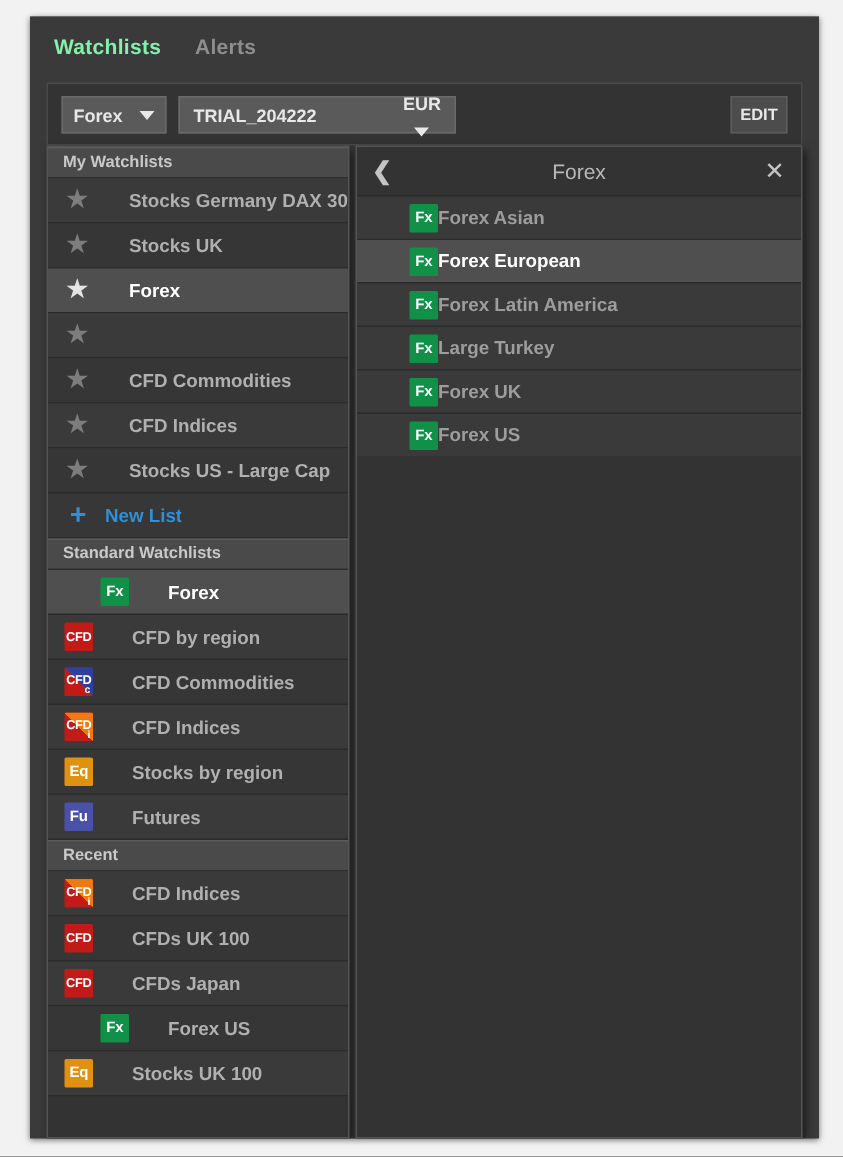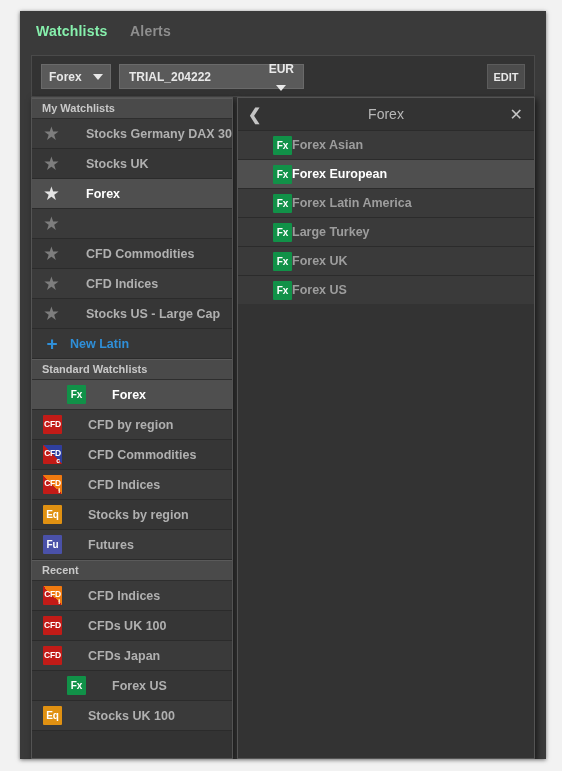--- a/index.html
+++ b/index.html
@@ -242,21 +242,21 @@
     <div class="wl-row">
       <span class="star">★</span>
       <span class="label">CFD Indices</span>
     </div>
     <div class="wl-row alt">
       <span class="star">★</span>
       <span class="label">Stocks US - Large Cap</span>
     </div>
     <div class="wl-row newlist">
       <span class="plus">+</span>
-      <span class="label">New Latin</span>
+      <span class="label">New List</span>
     </div>
 
     <div class="section-header">Standard Watchlists</div>
     <div class="wl-row selected">
       <span class="badge fx">Fx</span>
       <span class="label">Forex</span>
     </div>
     <div class="wl-row">
       <span class="badge cfd">CFD</span>
       <span class="label">CFD by region</span>

